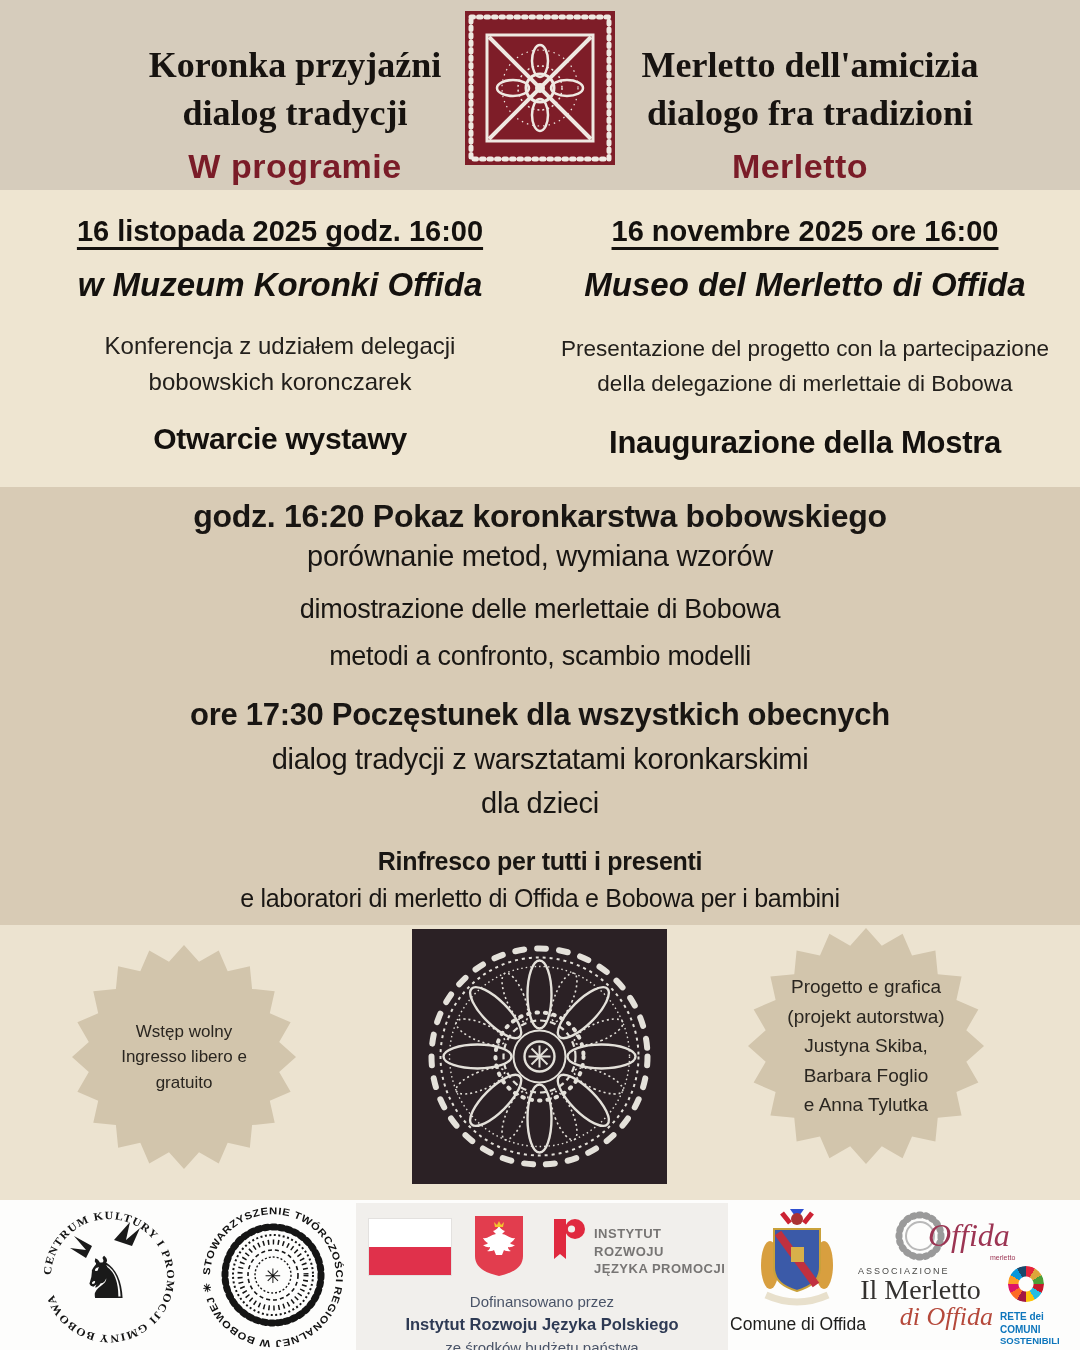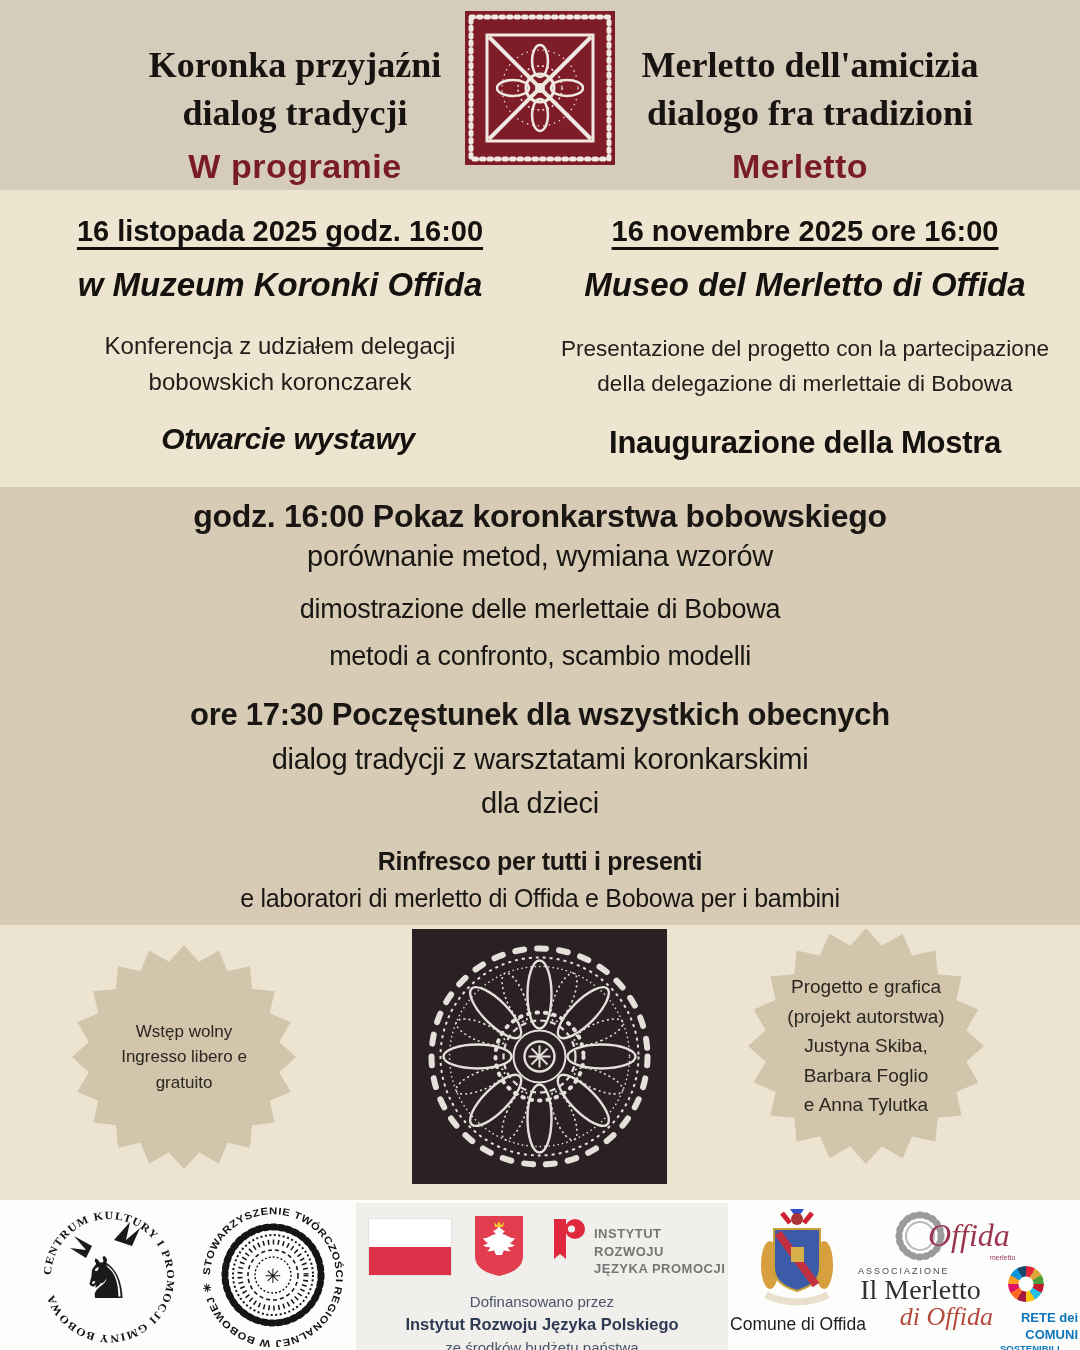--- a/index.html
+++ b/index.html
@@ -31,21 +31,21 @@
 
   .footer-box{left:356px;top:3px;width:372px;height:147px;background:#f1efec;position:absolute;}
   .irjp-text{font-size:13px;font-weight:bold;color:#777574;letter-spacing:0.5px;line-height:1.35;}
   .fund1{font-size:15px;color:#4a5468;}
   .fund2{font-size:16.5px;font-weight:bold;color:#2e3a54;}
   .fund3{font-size:15px;color:#4a5468;}
   .comune-label{font-size:17.5px;color:#1d1d1b;text-align:center;}
   .assoc1{font-size:9px;letter-spacing:2px;color:#4a4a48;text-align:left;}
   .assoc2{font-family:"Liberation Serif",serif;font-size:28px;color:#33312f;text-align:center;line-height:1;}
   .assoc3{font-family:"Liberation Serif",serif;font-style:italic;font-size:26px;color:#b5493b;text-align:right;line-height:1;}
-  .rete-t{font-size:13px;font-weight:bold;color:#0e76bc;line-height:1.3;text-align:right;}
+  .rete-t{font-size:10px;font-weight:bold;color:#0e76bc;line-height:1.3;text-align:left;}
   .rete-t2{font-size:9.5px;font-weight:bold;color:#0e76bc;line-height:1.1;text-align:left;}
   .rete-spiral{width:36px;height:36px;border-radius:50%;
     background:conic-gradient(#e5243b 0 30deg,#dda63a 30deg 60deg,#4c9f38 60deg 90deg,#c5192d 90deg 120deg,#26bde2 120deg 150deg,#fcc30b 150deg 180deg,#a21942 180deg 210deg,#fd6925 210deg 240deg,#dd1367 240deg 270deg,#fd9d24 270deg 300deg,#0a97d9 300deg 330deg,#19486a 330deg 360deg);
     -webkit-mask:radial-gradient(circle at 50% 50%,transparent 0 7px,#000 8px);
     mask:radial-gradient(circle at 50% 50%,transparent 0 7px,#000 8px);}
 </style>
 </head>
 <body>
 
 <div class="band" id="band-top"></div>
@@ -84,31 +84,31 @@
 
 <div class="abs program-h" style="left:95px;top:147px;width:400px;">W programie</div>
 <div class="abs program-h" style="left:600px;top:147px;width:400px;">Merletto</div>
 
 <div class="abs date-h" style="left:40px;top:215px;width:480px;"> 16 listopada 2025 godz. 16:00</div>
 <div class="abs venue-h" style="left:40px;top:266px;width:480px;">w Muzeum Koronki Offida</div>
 <div class="abs desc" style="left:40px;top:328px;width:480px;">
   <div>Konferencja z udziałem delegacji</div>
   <div>bobowskich koronczarek</div>
 </div>
-<div class="abs opening-h" style="left:48px;top:422px;width:480px;font-style:italic;">Otwarcie wystawy</div>
+<div class="abs opening-h" style="left:40px;top:422px;width:480px;">Otwarcie wystawy</div>
 
 <div class="abs date-h" style="left:560px;top:215px;width:490px;">16 novembre 2025 ore 16:00</div>
 <div class="abs venue-h" style="left:560px;top:266px;width:490px;">Museo del Merletto di Offida</div>
 <div class="abs desc-it" style="left:545px;top:332px;width:520px;">
   <div>Presentazione del progetto con la  partecipazione</div>
   <div>della delegazione  di  merlettaie di Bobowa</div>
 </div>
 <div class="abs opening-h" style="left:560px;top:425px;width:490px;font-size:31px;">Inaugurazione della Mostra</div>
 
-<div class="abs sched b" style="top:498px;font-size:32px;">godz. 16:00 Pokaz koronkarstwa bobowskiego</div>
+<div class="abs sched b" style="top:498px;font-size:32px;">godz. 16:20 Pokaz koronkarstwa bobowskiego</div>
 <div class="abs sched" style="top:540px;font-size:29px;">porównanie metod, wymiana wzorów</div>
 <div class="abs sched" style="top:594px;font-size:27px;">dimostrazione delle merlettaie di Bobowa</div>
 <div class="abs sched" style="top:641px;font-size:27px;">metodi a confronto, scambio modelli</div>
 <div class="abs sched b" style="top:697px;font-size:31px;">ore 17:30 Poczęstunek dla wszystkich obecnych</div>
 <div class="abs sched" style="top:743px;font-size:29px;">dialog tradycji z warsztatami koronkarskimi</div>
 <div class="abs sched" style="top:787px;font-size:29px;">dla dzieci</div>
 <div class="abs sched b" style="top:847px;font-size:25px;">Rinfresco per tutti i presenti</div>
 <div class="abs sched" style="top:884px;font-size:25px;">e laboratori di merletto di Offida e Bobowa per i  bambini</div>
 
 <div class="abs starburst" id="badge-free">

